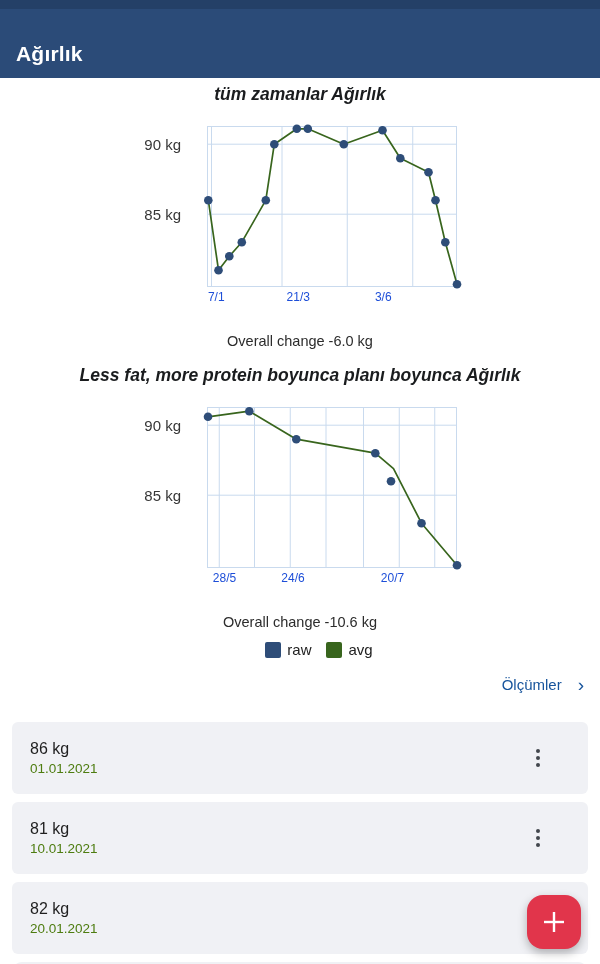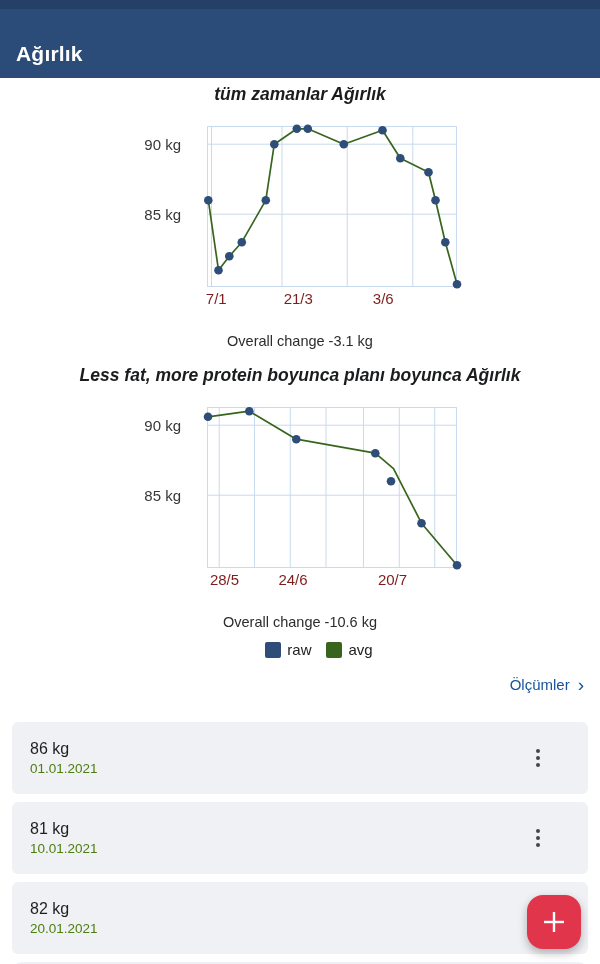--- a/index.html
+++ b/index.html
@@ -14,29 +14,29 @@
   .chart-title{font-size:17.5px;font-weight:bold;color:#1a1c1e;text-align:center;margin:0;line-height:23px;font-style:italic;}
   .mt5{margin-top:5px;}
   .mt14{margin-top:14px;}
   .chart-wrap{width:314px;margin:20px auto 0;}
   .chart-row{display:flex;}
   .ylabels{width:64px;position:relative;}
   .ytick{position:absolute;right:26px;transform:translateY(-50%);font-size:15px;color:#373737;white-space:nowrap;}
   .plot{width:250px;height:161px;position:relative;}
   .plot svg{display:block;overflow:visible;}
   .xlabels{position:relative;height:22px;margin-left:64px;width:250px;}
-  .xtick{position:absolute;top:3px;transform:translateX(-50%);font-size:15px;color:#7f1d1d;white-space:nowrap;}
+  .xtick{position:absolute;top:3px;transform:translateX(-50%);font-size:12px;color:#1d4ed8;white-space:nowrap;}
   .overall{text-align:center;font-size:14.5px;color:#2c2c2c;margin:24px 0 0;line-height:17px;}
   
   .legend{display:flex;justify-content:center;align-items:center;gap:15px;margin-top:10px;margin-left:38px;}
   .legend-item{display:flex;align-items:center;gap:6px;font-size:15px;color:#222222;}
   .legend-swatch{width:16px;height:16px;border-radius:2px;}
   
   .link-row{margin-top:18px;padding-right:16px;text-align:right;}
-  .link{display:inline-flex;align-items:center;gap:8px;color:var(--link);font-size:15px;font-weight:500;cursor:pointer;}
+  .link{display:inline-flex;align-items:center;gap:16px;color:var(--link);font-size:15px;font-weight:500;cursor:pointer;}
   .link-chevron{font-size:19px;line-height:13px;font-weight:400;}
   
   .entries{margin-top:28px;padding:0 12px;}
   .card{position:relative;background:var(--card-bg);border-radius:6px;height:72px;margin-bottom:8px;
         display:flex;flex-direction:column;justify-content:center;padding-left:18px;box-sizing:border-box;cursor:pointer;}
   .card-weight{font-size:16px;color:#1f1f1f;line-height:19px;}
   .card-date{font-size:13.5px;color:#4d7c0f;line-height:16px;margin-top:3px;}
   .kebab{position:absolute;right:32px;top:50%;transform:translateY(-50%);width:36px;height:36px;
          display:flex;flex-direction:column;align-items:center;justify-content:center;gap:3px;
          background:none;border:none;padding:0;cursor:pointer;}
@@ -92,21 +92,21 @@
               <circle cx="250.0" cy="158.2" r="4.3" fill="#2e4d78"></circle>
             </svg>
           </div>
       </div>
       <div class="xlabels">
           <span class="xtick" style="left: 9.25px;">7/1</span>
           <span class="xtick" style="left: 91.25px;">21/3</span>
           <span class="xtick" style="left: 176.25px;">3/6</span>
         </div>
     </div>
-    <p class="overall">Overall change -3.1 kg</p>
+    <p class="overall">Overall change -6.0 kg</p>
   </section>
 
   <section class="chart-section">
     <h2 class="chart-title mt14">Less fat, more protein boyunca planı boyunca Ağırlık</h2>
     <div class="chart-wrap">
       <div class="chart-row">
         <div class="ylabels">
             <div class="ytick" style="top: 18.2px;">90 kg</div>
             <div class="ytick" style="top: 88.2px;">85 kg</div>
           </div>

